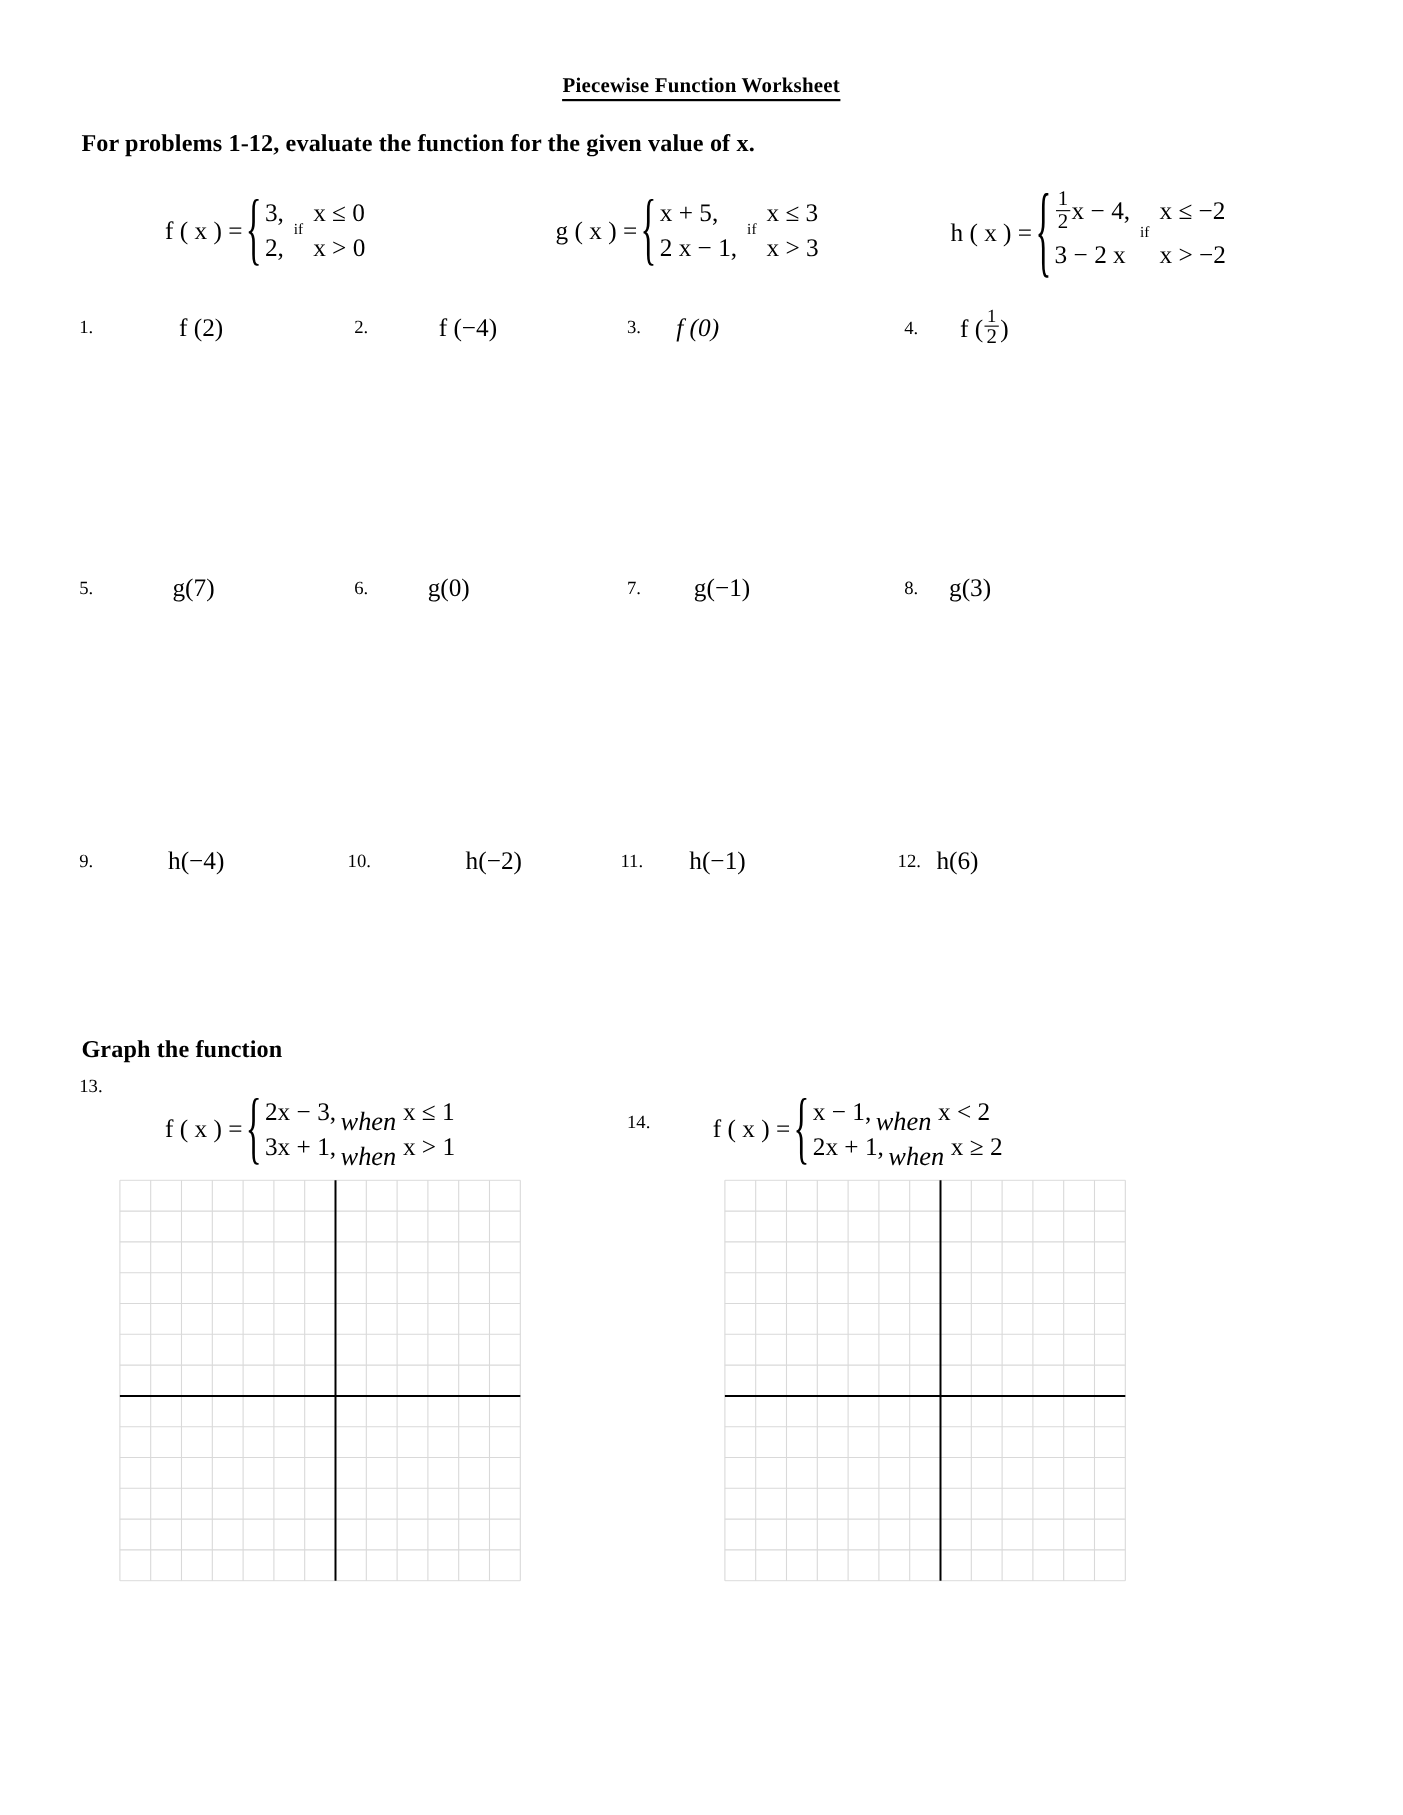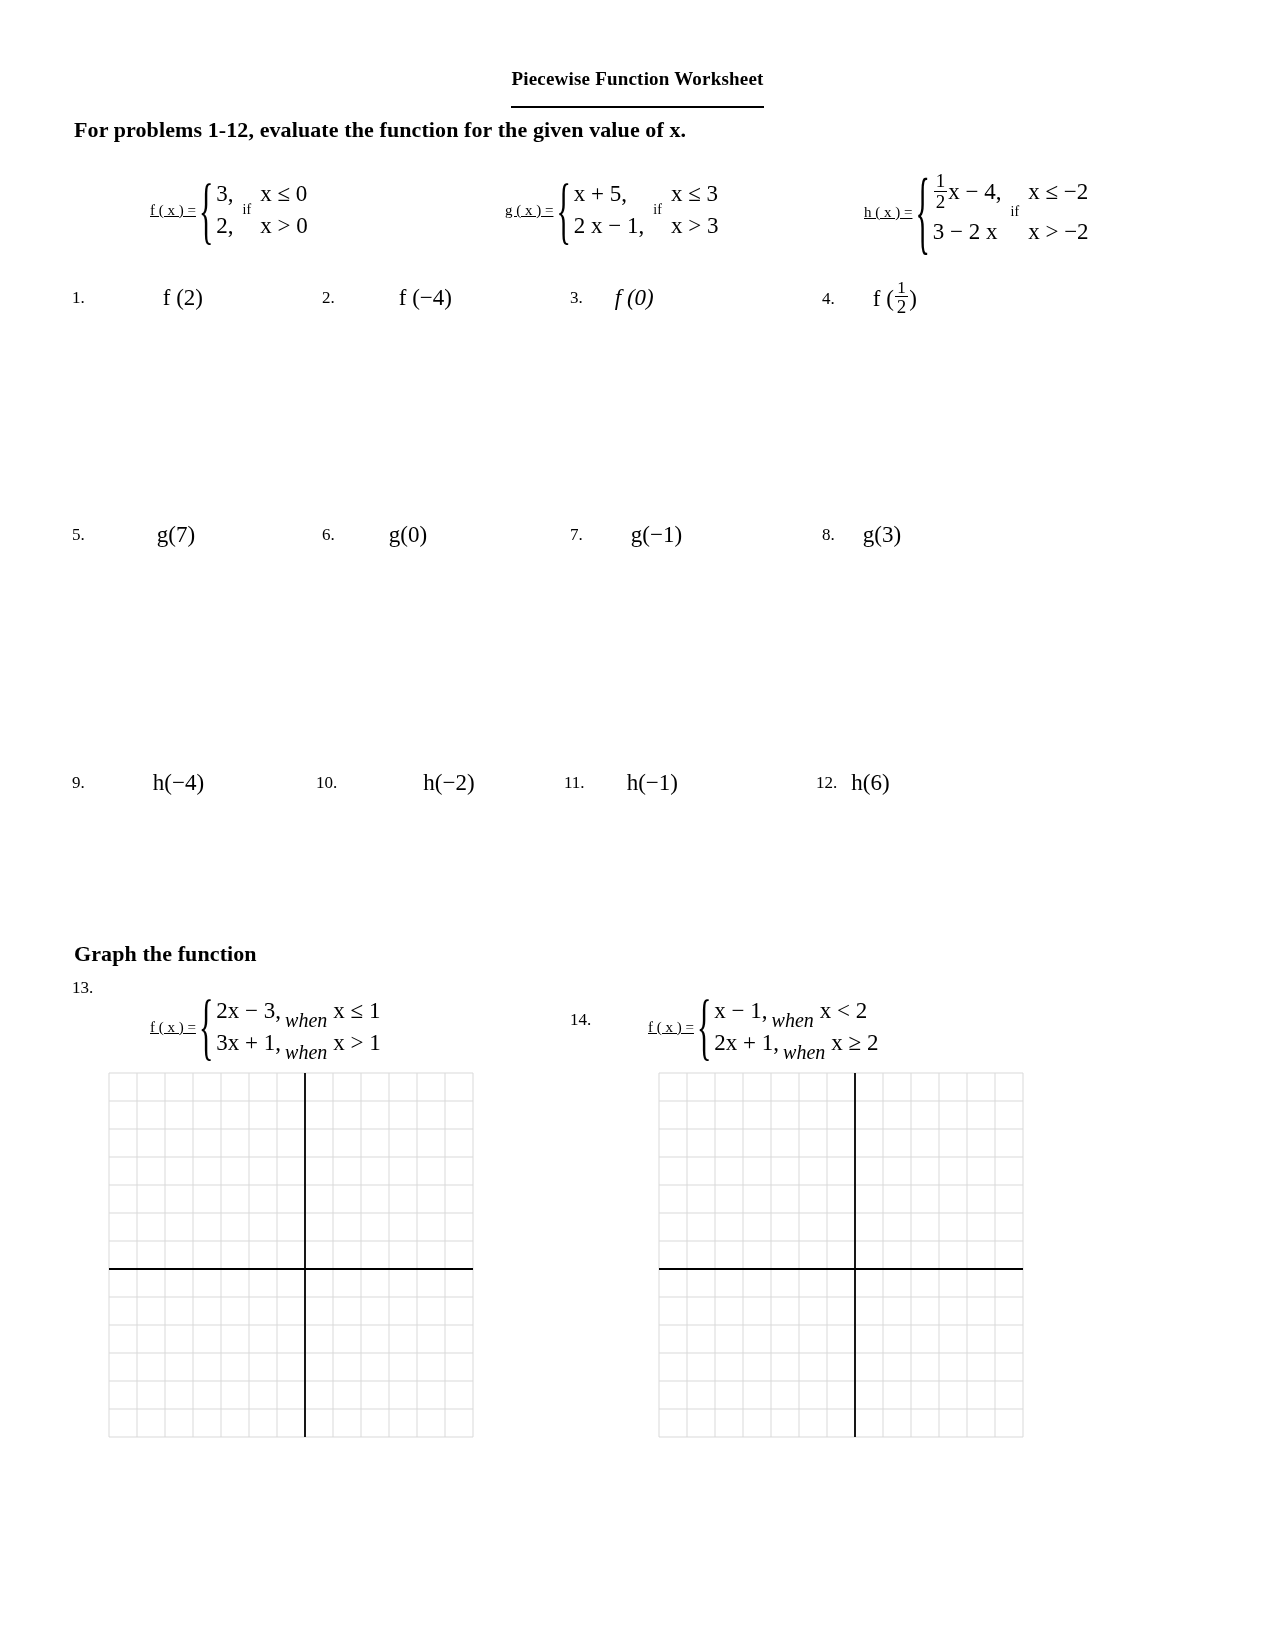--- a/index.html
+++ b/index.html
@@ -22,21 +22,21 @@
     left: 0;
     top: 68px;
     width: 1275px;
     text-align: center;
     font-size: 19px;
     font-weight: bold;
     letter-spacing: 0.2px;
   }
   .title span {
     border-bottom: 2px solid #000;
-    padding-bottom: 17px;
+    padding-bottom: 1px;
   }
 
   
   .instruction {
     position: absolute;
     left: 74px;
     font-size: 22px;
     font-weight: bold;
     letter-spacing: 0.1px;
     white-space: nowrap;
@@ -46,23 +46,22 @@
 
   
   .func {
     position: absolute;
     display: flex;
     align-items: center;
     font-size: 23px;
     white-space: nowrap;
   }
   .func .lhs {
-    font-size: 15px;
+    font-size: 23px;
     padding-right: 2px;
-    text-decoration: underline;
   }
   
   .brace {
     display: inline-block;
     font-size: 30px;
     line-height: 0.8;
     transform: scaleY(2.45) scaleX(1.0);
     transform-origin: center center;
     margin: 0 3px 0 1px;
     font-family: "Liberation Serif", "DejaVu Serif", serif;
@@ -100,21 +99,21 @@
   }
   .cond-row {
     display: flex;
     align-items: center;
     height: 32px;
     white-space: nowrap;
   }
   .whenword {
     font-style: italic;
     padding: 0 6px 0 4px;
-    font-size: 20px;
+    font-size: 24px;
     margin-top: 19px;
   }
 
   
   .frac {
     display: inline-flex;
     flex-direction: column;
     align-items: center;
     vertical-align: middle;
     font-size: 19px;

